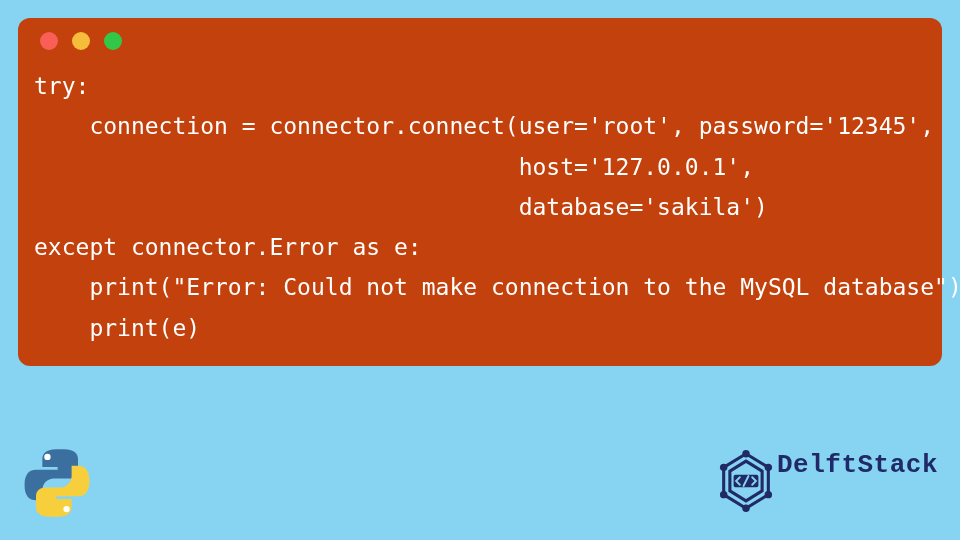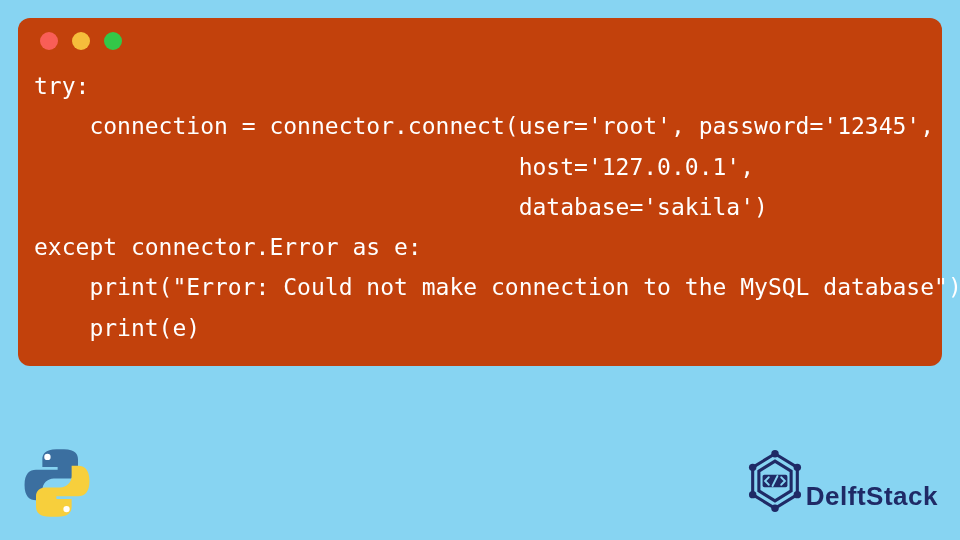--- a/index.html
+++ b/index.html
@@ -46,21 +46,22 @@
     left: 22px;
     bottom: 22px;
     width: 70px;
     height: 70px;
   }
   .delftstack {
     position: absolute;
     right: 22px;
     bottom: 28px;
     display: flex;
-    align-items: flex-end;
+    align-items: flex-start;
+    font-family: Liberation Mono, monospace;
   }
   .ds-ornament {
     width: 62px;
     height: 62px;
   }
   .ds-text {
     font-size: 26px;
     font-weight: 600;
     color: #1f2a66;
     letter-spacing: 0.5px;

